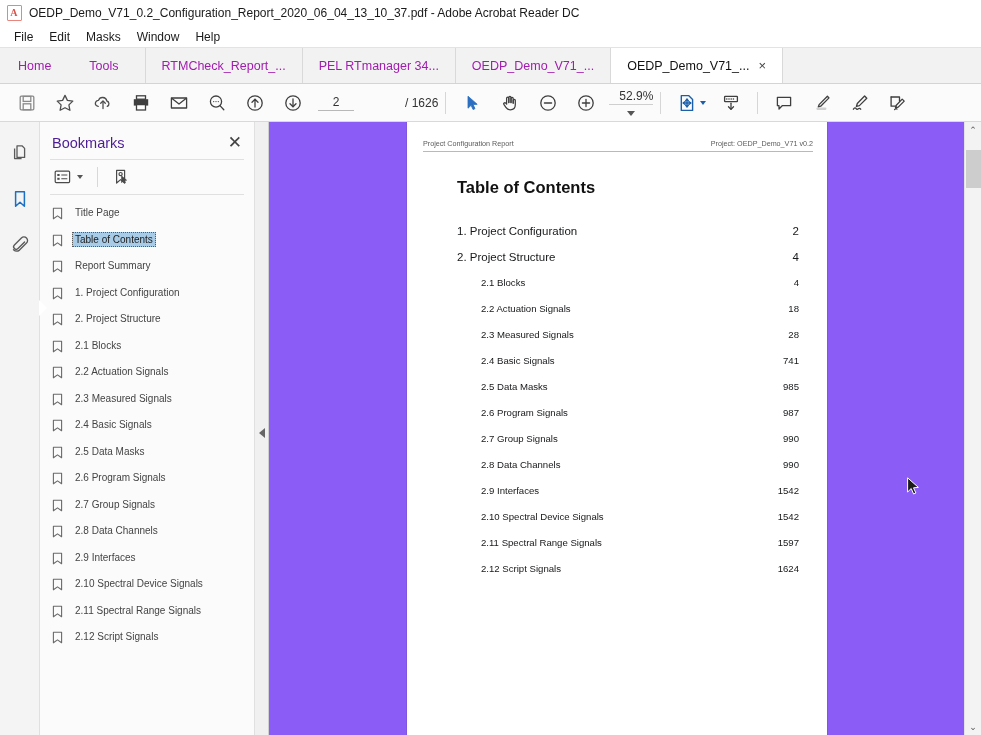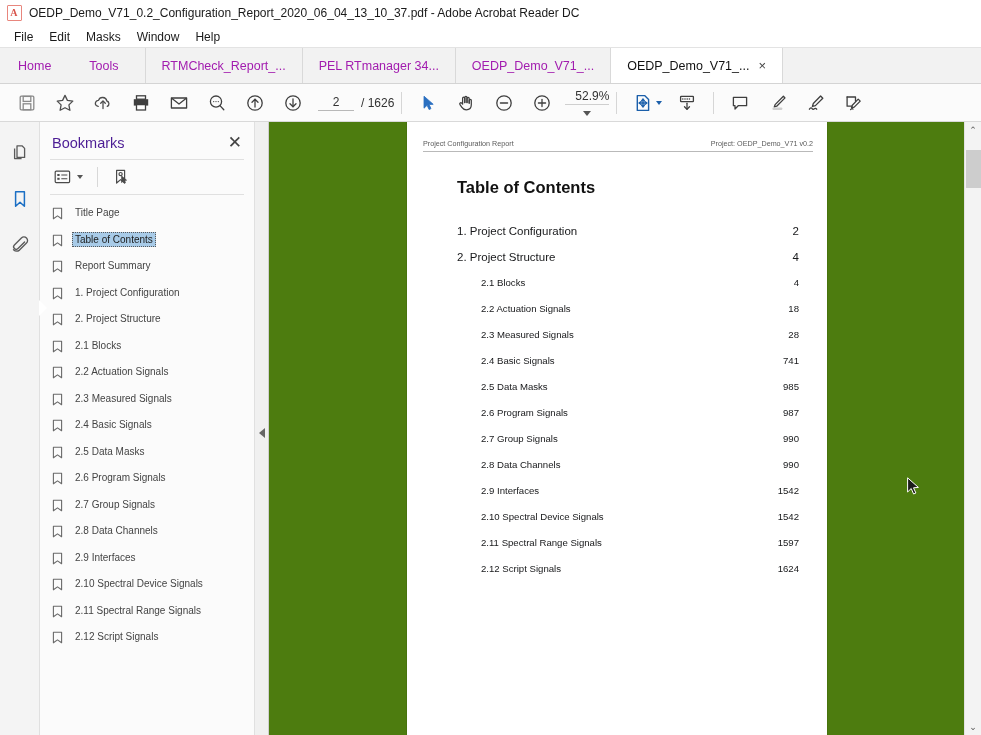--- a/index.html
+++ b/index.html
@@ -87,21 +87,21 @@
   }
   .tb-sep { width: 1px; height: 22px; background: #d6d6d6; margin: 0 7px; }
   .page-nav { display: flex; align-items: center; font-size: 12px; color: #333; margin-left: 6px; gap: 7px; }
   .page-input {
     width: 36px; text-align: center;
     border: none; border-bottom: 1px solid #b8b8b8;
     background: transparent; font-size: 12px; color: #333;
     font-family: "Liberation Sans", sans-serif;
     padding-bottom: 1px;
   }
-  .page-total { color: #333; font-size: 12px; }
+  .page-total { color: #333; font-size: 12px; margin-left: 44px; }
   .zoom-box { display: flex; align-items: center; gap: 6px; margin-left: 4px; flex-direction: column; }
   .zoom-val {
     font-size: 12px; color: #333; width: 44px; text-align: right;
     border-bottom: 1px solid #cfcfcf; padding-bottom: 1px;
   }
   .caret-dn {
     width: 0; height: 0;
     border-left: 4px solid transparent; border-right: 4px solid transparent;
     border-top: 5px solid #555;
   }
@@ -176,21 +176,21 @@
   }
   .splitter .tri {
     width:0;height:0;
     border-top: 5px solid transparent; border-bottom: 5px solid transparent;
     border-right: 6px solid #666;
     margin-top: 8px;
   }
 
   
   .viewer { flex: 1; position: relative; background: #999999; overflow: hidden; display:flex; }
-  .doc-scroll-area { flex:1; position:relative; background:#4d7c0f; }
+  .doc-scroll-area { flex:1; position:relative; background:#8b5cf6; }
   .page {
     position: absolute;
     left: 138px; top: 0px;
     width: 420px; height: 735px;
     background: #ffffff;
     box-shadow: 0 0 0 1px rgba(0,0,0,0.07);
   }
   .pg-header {
     position:absolute; left: 16px; right: 14px; top: 17px;
     display:flex; justify-content: space-between; align-items:flex-end;

